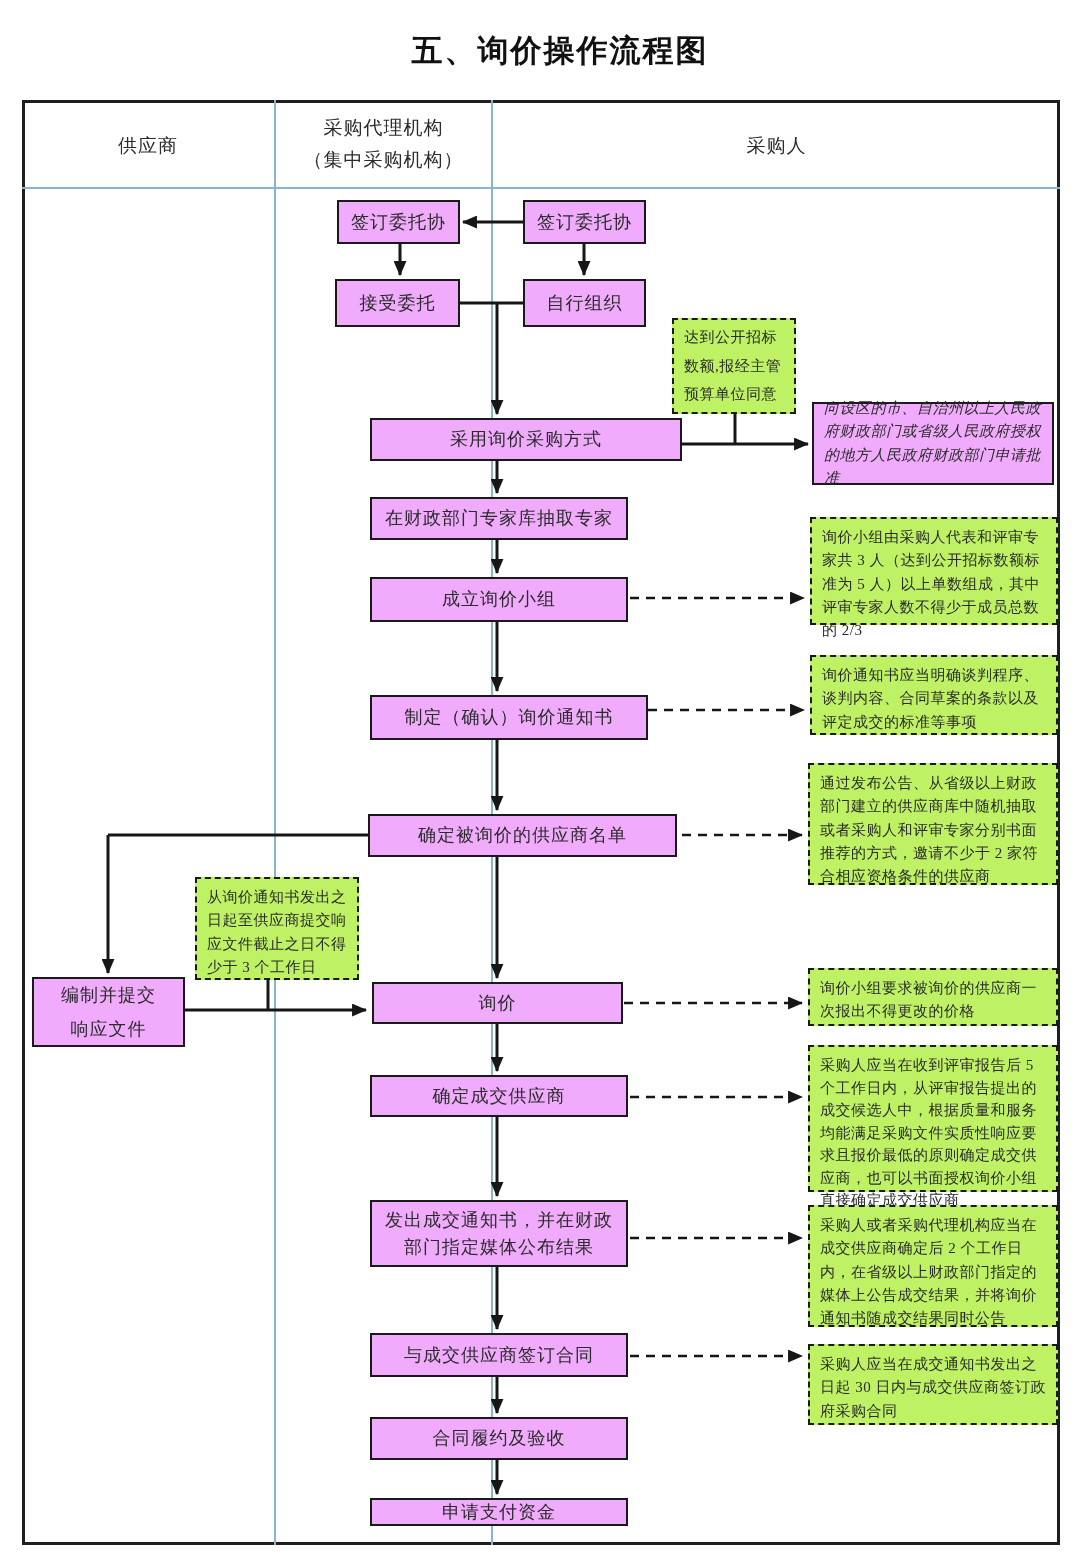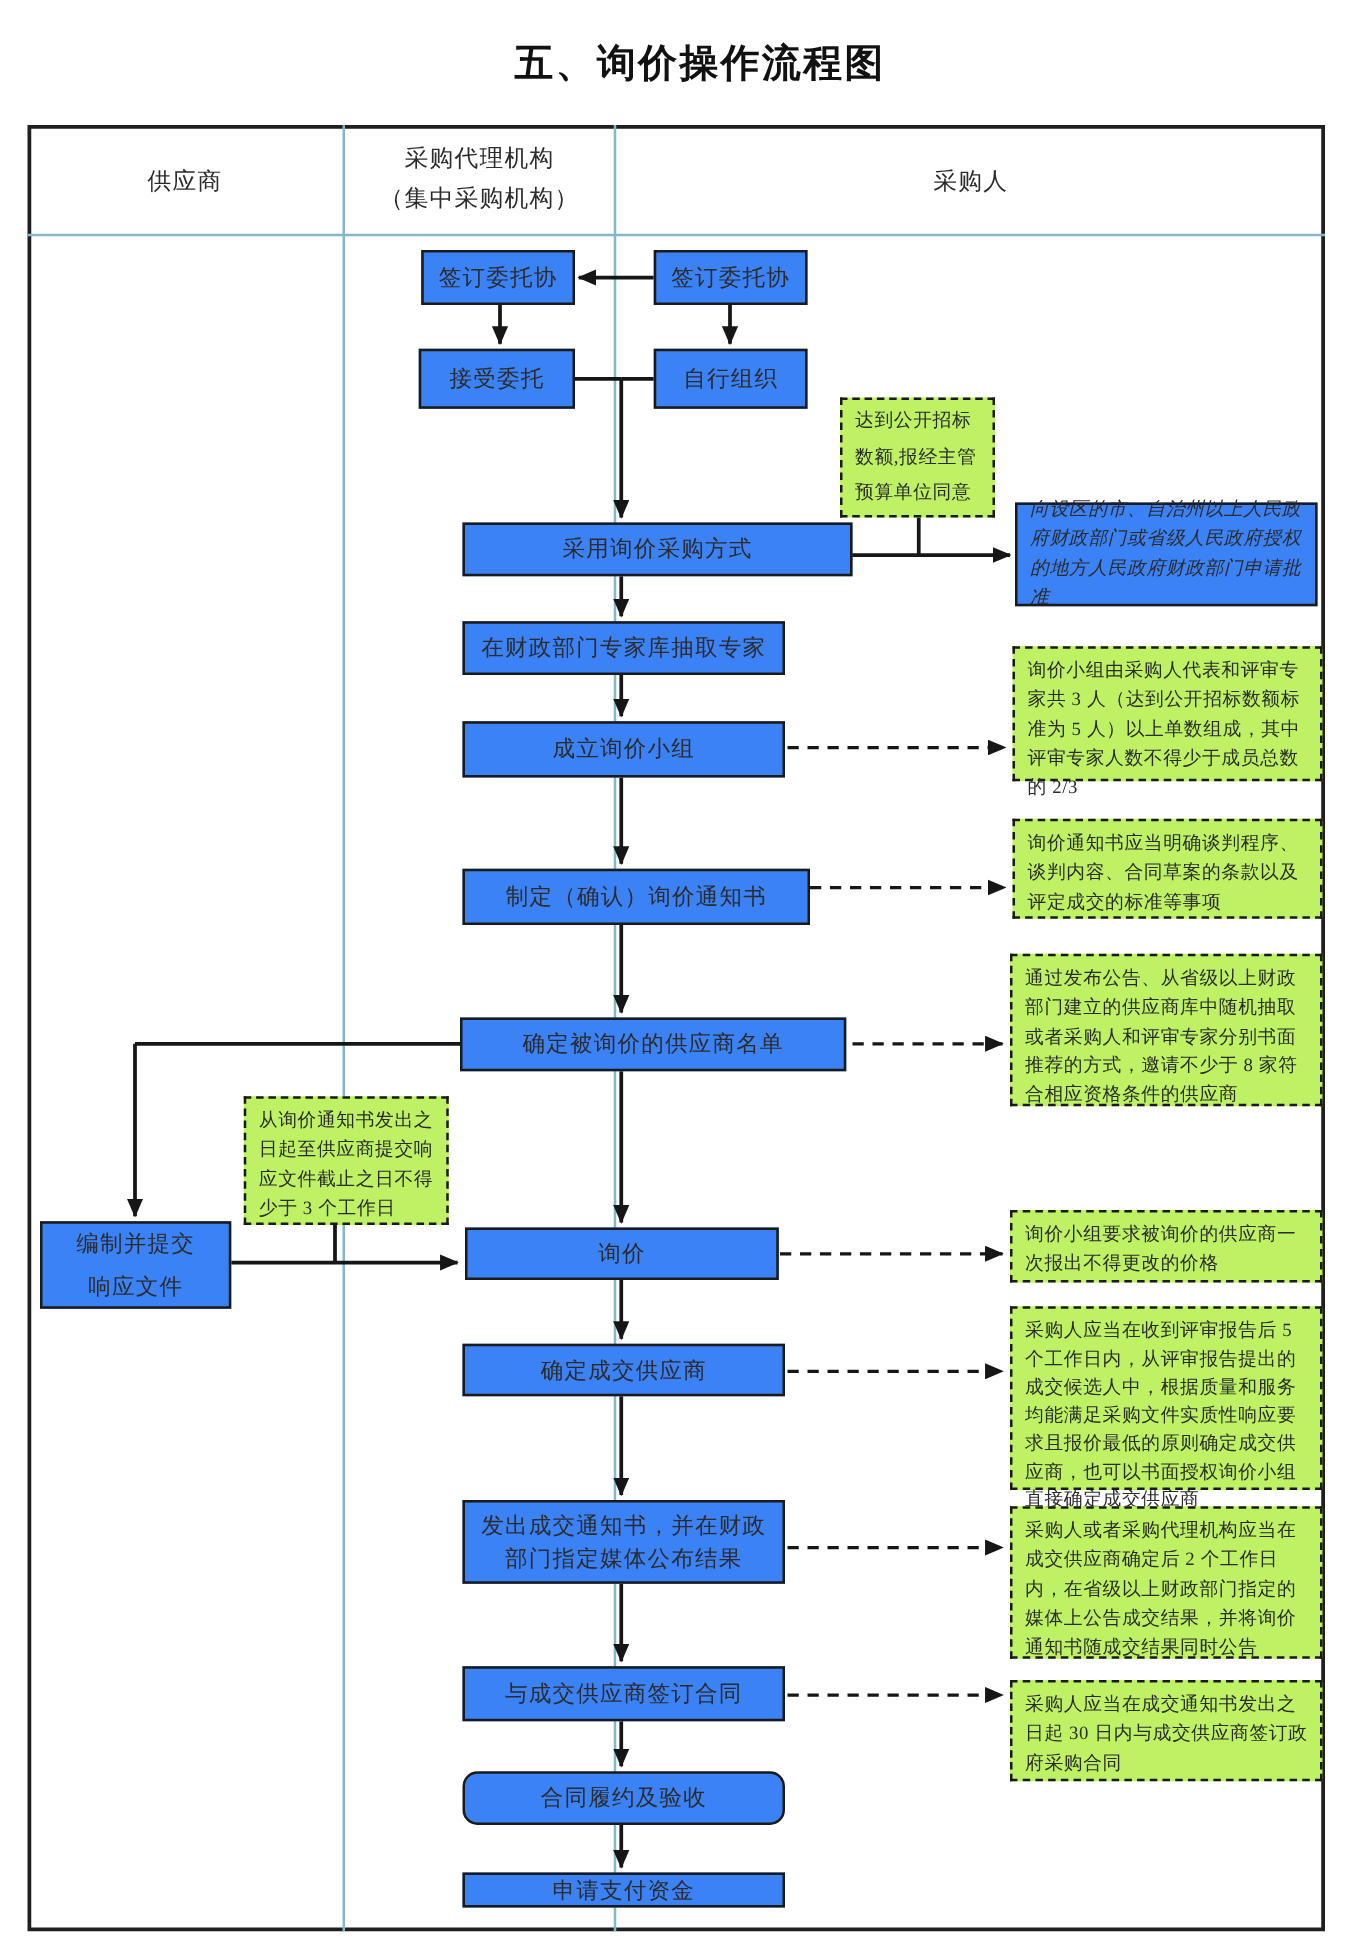--- a/index.html
+++ b/index.html
@@ -14,21 +14,21 @@
   .chart-border{
     position:absolute;left:22px;top:100px;width:1038px;height:1445px;
     border:3px solid #1f1f1f;box-sizing:border-box;background:transparent;
   }
   .divider{position:absolute;background:#85b6ca;}
   .lane-header{
     position:absolute;text-align:center;font-size:19px;color:#2b2b2b;letter-spacing:1px;line-height:1.7;
   }
   .pre{white-space:pre-line;}
   .node{
-    position:absolute;box-sizing:border-box;border:2.5px solid #1a1a1a;background:#3b82f6;
+    position:absolute;box-sizing:border-box;border:2.5px solid #1a1a1a;background:#f0abfc;
     display:flex;align-items:center;justify-content:center;text-align:center;
     font-size:18px;letter-spacing:1px;line-height:1.5;color:#2b2b2b;padding:0 4px;
   }
   .note{
     position:absolute;box-sizing:border-box;border:2px dashed #1a1a1a;background:#bef264;
     font-size:15px;letter-spacing:0.5px;line-height:1.55;color:#2b2b2b;
     padding:7px 10px;text-align:left;
   }
   .center-v{display:flex;align-items:center;}
   .edges{position:absolute;left:0;top:0;pointer-events:none;}
@@ -106,34 +106,34 @@
   <div class="node" style="left:523px;top:279px;width:123px;height:48px;">自行组织</div>
   <div class="node" style="left:370px;top:418px;width:312px;height:43px;">采用询价采购方式</div>
   <div class="node" style="left:370px;top:497px;width:258px;height:43px;">在财政部门专家库抽取专家</div>
   <div class="node" style="left:370px;top:577px;width:258px;height:45px;">成立询价小组</div>
   <div class="node" style="left:370px;top:695px;width:278px;height:45px;">制定（确认）询价通知书</div>
   <div class="node" style="left:368px;top:814px;width:309px;height:43px;">确定被询价的供应商名单</div>
   <div class="node" style="left:372px;top:982px;width:251px;height:42px;">询价</div>
   <div class="node" style="left:370px;top:1075px;width:258px;height:42px;">确定成交供应商</div>
   <div class="node" style="left:370px;top:1200px;width:258px;height:67px;">发出成交通知书，并在财政部门指定媒体公布结果</div>
   <div class="node" style="left:370px;top:1333px;width:258px;height:44px;">与成交供应商签订合同</div>
-  <div class="node" style="left:370px;top:1417px;width:258px;height:43px;border-radius:12px;">合同履约及验收</div>
+  <div class="node" style="left:370px;top:1417px;width:258px;height:43px;">合同履约及验收</div>
   <div class="node" style="left:370px;top:1498px;width:258px;height:28px;">申请支付资金</div>
 
   <div class="node pre" style="left:32px;top:977px;width:153px;height:70px;line-height:1.9;">编制并提交
 响应文件</div>
 
   <div class="node" style="left:812px;top:402px;width:242px;height:83px;font-size:15px;letter-spacing:0.5px;text-align:left;padding:4px 10px;line-height:1.55;justify-content:flex-start;font-style:italic;">向设区的市、自治州以上人民政府财政部门或省级人民政府授权的地方人民政府财政部门申请批准</div>
 
   <div class="note pre center-v" style="left:672px;top:318px;width:124px;height:96px;line-height:1.9;">达到公开招标
 数额,报经主管
 预算单位同意</div>
   <div class="note" style="left:810px;top:517px;width:248px;height:108px;">询价小组由采购人代表和评审专家共 3 人（达到公开招标数额标准为 5 人）以上单数组成，其中评审专家人数不得少于成员总数的 2/3</div>
   <div class="note" style="left:810px;top:655px;width:248px;height:80px;">询价通知书应当明确谈判程序、谈判内容、合同草案的条款以及评定成交的标准等事项</div>
-  <div class="note" style="left:808px;top:763px;width:250px;height:122px;">通过发布公告、从省级以上财政部门建立的供应商库中随机抽取或者采购人和评审专家分别书面推荐的方式，邀请不少于 8 家符合相应资格条件的供应商</div>
+  <div class="note" style="left:808px;top:763px;width:250px;height:122px;">通过发布公告、从省级以上财政部门建立的供应商库中随机抽取或者采购人和评审专家分别书面推荐的方式，邀请不少于 2 家符合相应资格条件的供应商</div>
   <div class="note pre" style="left:195px;top:877px;width:164px;height:103px;">从询价通知书发出之
 日起至供应商提交响
 应文件截止之日不得
 少于 3 个工作日</div>
   <div class="note" style="left:808px;top:968px;width:250px;height:58px;">询价小组要求被询价的供应商一次报出不得更改的价格</div>
   <div class="note" style="left:808px;top:1045px;width:250px;height:147px;line-height:1.5;">采购人应当在收到评审报告后 5 个工作日内，从评审报告提出的成交候选人中，根据质量和服务均能满足采购文件实质性响应要求且报价最低的原则确定成交供应商，也可以书面授权询价小组直接确定成交供应商</div>
   <div class="note" style="left:808px;top:1205px;width:250px;height:122px;">采购人或者采购代理机构应当在成交供应商确定后 2 个工作日内，在省级以上财政部门指定的媒体上公告成交结果，并将询价通知书随成交结果同时公告</div>
   <div class="note" style="left:808px;top:1344px;width:250px;height:81px;">采购人应当在成交通知书发出之日起 30 日内与成交供应商签订政府采购合同</div>
 
 </div>

